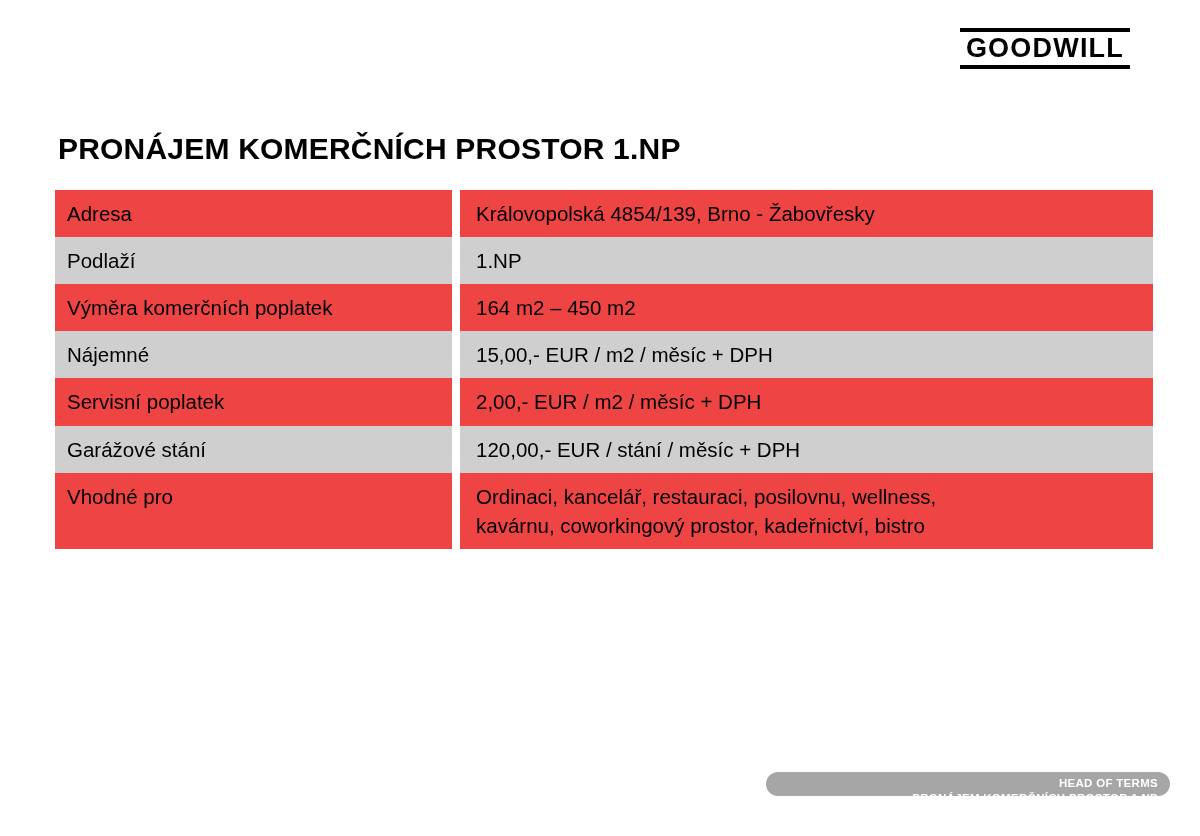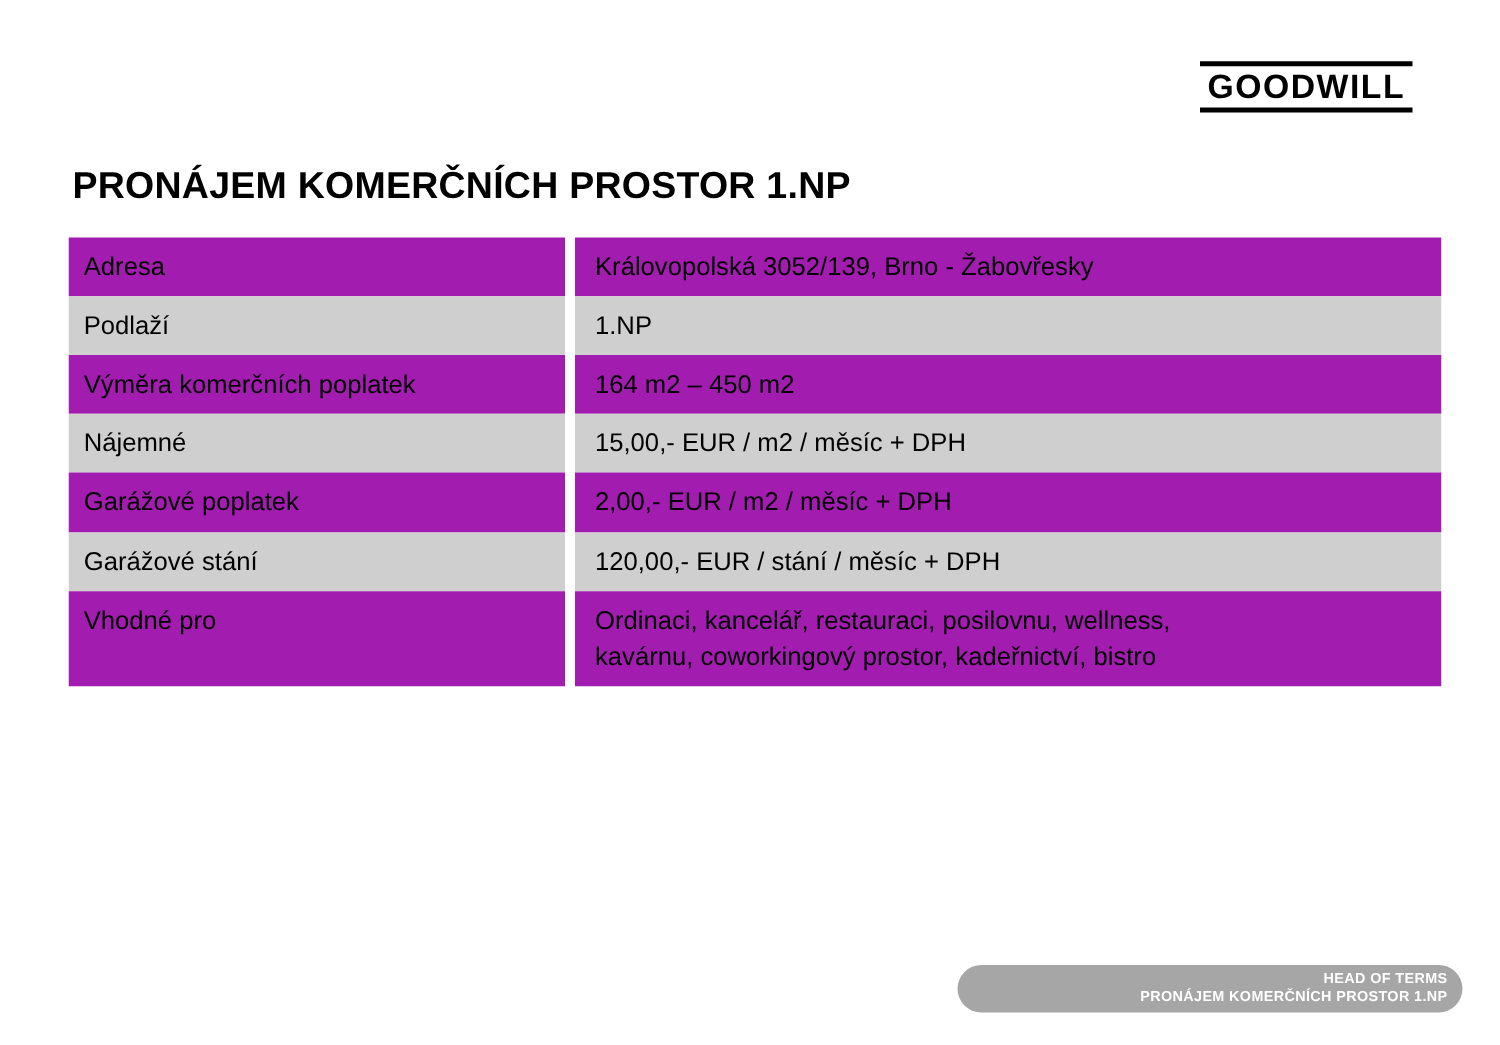--- a/index.html
+++ b/index.html
@@ -25,21 +25,20 @@
   }
   .logo-text {
     font-size: 27px;
     font-weight: bold;
     letter-spacing: 1.2px;
     line-height: 1.05;
     padding: 2px 6px 3px 6px;
     border-top: 4px solid #000;
     border-bottom: 4px solid #000;
     display: inline-block;
-    margin-top: 21px;
   }
 
   
   .page-title {
     position: absolute;
     top: 112px;
     left: 58px;
     font-size: 30px;
     font-weight: bold;
     letter-spacing: 0.2px;
@@ -57,21 +56,21 @@
   .spec-table td {
     font-size: 20.5px;
     padding: 9px 0 9px 12px;
     vertical-align: top;
     line-height: 1.42;
   }
   .spec-table td.label {
     width: 385px;
   }
   .spec-table tr.odd td {
-    background: #a21caf;
+    background: #ef4444;
   }
   .spec-table tr.even td {
     background: #cfcfcf;
     margin-left: 20px;
   }
   .spec-table td.value {
     padding-left: 16px;
   }
   .value-line {
     display: block;
@@ -81,21 +80,21 @@
     background: #ffffff !important;
     padding: 0 !important;
   }
 
   
   .footer-pill {
     position: absolute;
     left: 766px;
     top: 772px;
     width: 404px;
-    height: 38px;
+    height: 24px;
     background: #a6a6a6;
     border-radius: 19px;
     text-align: right;
   }
   .footer-pill .f1 {
     position: absolute;
     right: 12px;
     top: 5px;
     font-size: 11.5px;
     font-weight: bold;
@@ -120,21 +119,21 @@
 </div>
 
 <h1 class="page-title">PRONÁJEM KOMERČNÍCH PROSTOR 1.NP</h1>
 
 <table class="spec-table">
   <tbody>
     <tr class="odd">
       <td class="label">Adresa</td>
       <td class="cell-gap"></td>
       <td class="value">
-        <span class="value-line">Královopolská 3052/139, Brno - Žabovřesky</span>
+        <span class="value-line">Královopolská 4854/139, Brno - Žabovřesky</span>
       </td>
     </tr>
     <tr class="even">
       <td class="label">Podlaží</td>
       <td class="cell-gap"></td>
       <td class="value">
         <span class="value-line">1.NP</span>
       </td>
     </tr>
     <tr class="odd">
@@ -145,21 +144,21 @@
       </td>
     </tr>
     <tr class="even">
       <td class="label">Nájemné</td>
       <td class="cell-gap"></td>
       <td class="value">
         <span class="value-line">15,00,- EUR / m2 / měsíc + DPH</span>
       </td>
     </tr>
     <tr class="odd">
-      <td class="label">Garážové poplatek</td>
+      <td class="label">Servisní poplatek</td>
       <td class="cell-gap"></td>
       <td class="value">
         <span class="value-line">2,00,- EUR / m2 / měsíc + DPH</span>
       </td>
     </tr>
     <tr class="even">
       <td class="label">Garážové stání</td>
       <td class="cell-gap"></td>
       <td class="value">
         <span class="value-line">120,00,- EUR / stání / měsíc + DPH</span>

